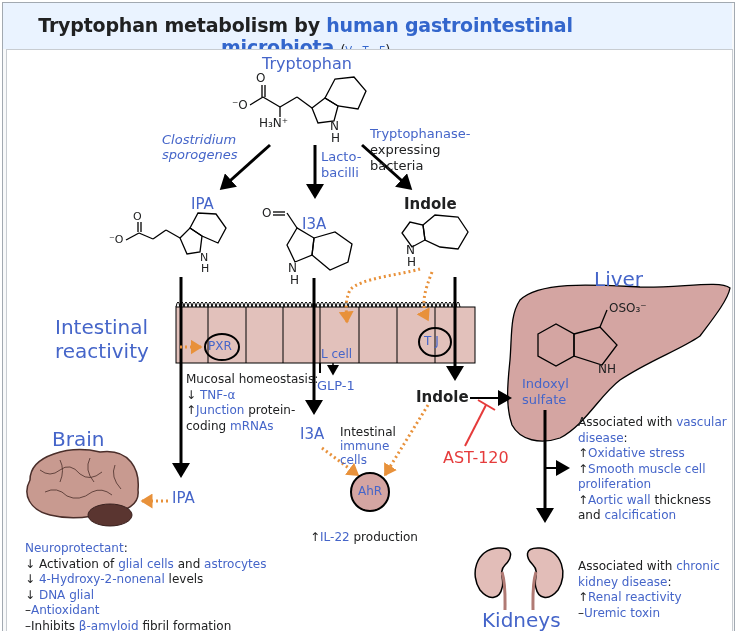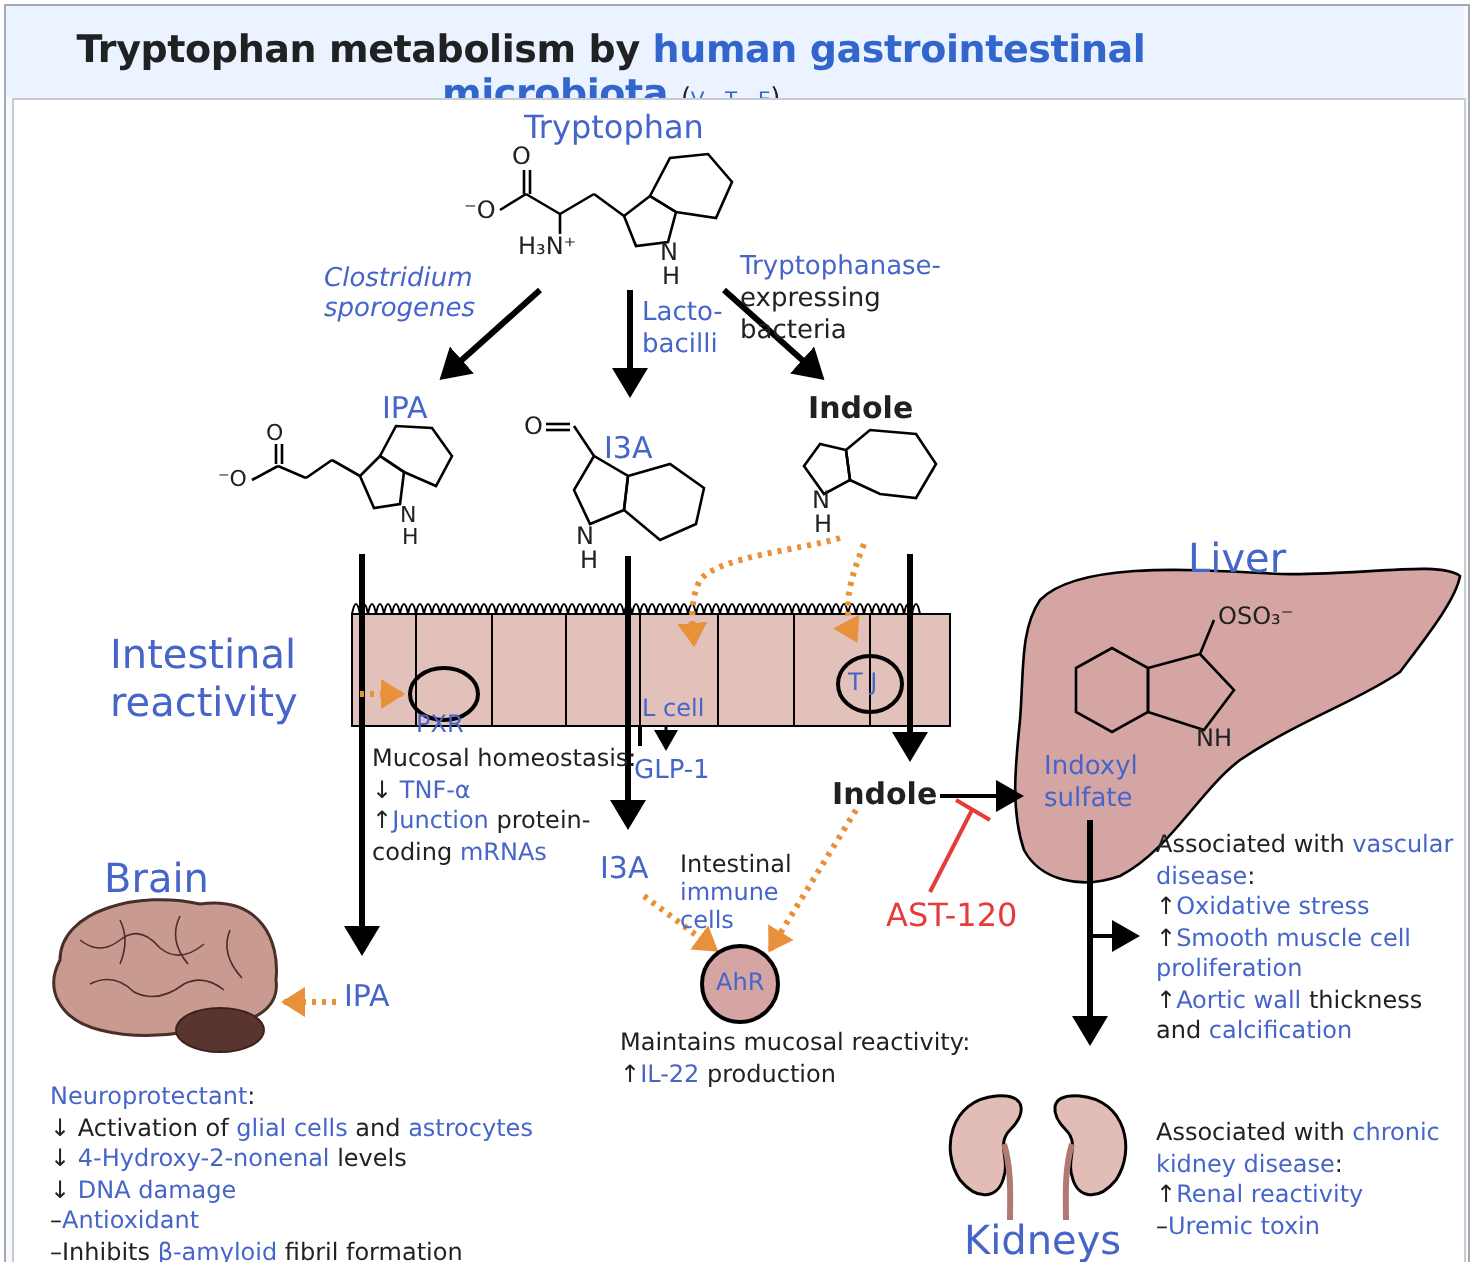--- a/index.html
+++ b/index.html
@@ -173,42 +173,42 @@
 <div class="t blk" style="left:262px;top:207px;font-size:12px;">O</div>
 <div class="t blk" style="left:288px;top:262px;font-size:12px;">N</div>
 <div class="t blk" style="left:290px;top:274px;font-size:12px;">H</div>
 
 <div class="t blk b" style="left:404px;top:196px;font-size:15px;">Indole</div>
 <div class="t blk" style="left:406px;top:244px;font-size:12px;">N</div>
 <div class="t blk" style="left:407px;top:256px;font-size:12px;">H</div>
 
 <div class="t blue center" style="left:55px;top:315px;font-size:20px;line-height:24px;"><span>Intestinal</span><br><span>reactivity</span></div>
 
-<div class="t blue" style="left:208px;top:356px;font-size:12px;">PXR</div>
+<div class="t blue" style="left:208px;top:340px;font-size:12px;">PXR</div>
 <div class="t blue" style="left:424px;top:335px;font-size:12px;">T J</div>
 <div class="t blue" style="left:321px;top:348px;font-size:12px;">L cell</div>
 <div class="t blue" style="left:317px;top:379px;font-size:13px;">GLP-1</div>
 
 <div class="t note" style="left:186px;top:372px;">
   <span>Mucosal homeostasis:</span><br>
   <span>↓</span> <span class="blue">TNF-α</span><br>
   <span>↑</span><span class="blue">Junction</span><span> protein-</span><br>
   <span>coding </span><span class="blue">mRNAs</span>
 </div>
 
 <div class="t blk b" style="left:416px;top:389px;font-size:15px;">Indole</div>
 
 <div class="t blue" style="left:300px;top:426px;font-size:15px;">I3A</div>
 
 <div class="t center" style="left:340px;top:425px;font-size:12px;line-height:14px;"><span class="blk">Intestinal</span><br><span class="blue">immune</span><br><span class="blue">cells</span></div>
 
 <div class="t blue" style="left:358px;top:485px;font-size:12px;">AhR</div>
 
 <div class="t note" style="left:310px;top:514px;">
-  <span>Maintains mucosal reactivity:</span><br>
+  <br>
   <span>↑</span><span class="blue">IL-22</span><span> production</span>
 </div>
 
 <div class="t red" style="left:443px;top:449px;font-size:16px;">AST-120</div>
 
 <div class="t blue" style="left:594px;top:268px;font-size:20px;">Liver</div>
 <div class="t blk" style="left:609px;top:302px;font-size:12px;">OSO₃⁻</div>
 <div class="t blk" style="left:598px;top:363px;font-size:12px;">NH</div>
 <div class="t blue center" style="left:522px;top:376px;font-size:13px;line-height:16px;"><span>Indoxyl</span><br><span>sulfate</span></div>
 
@@ -231,16 +231,16 @@
 
 <div class="t blue" style="left:482px;top:609px;font-size:20px;">Kidneys</div>
 
 <div class="t blue" style="left:52px;top:428px;font-size:20px;">Brain</div>
 <div class="t blue" style="left:172px;top:490px;font-size:15px;">IPA</div>
 
 <div class="t note" style="left:25px;top:541px;">
   <span class="blue">Neuroprotectant</span><span>:</span><br>
   <span>↓</span> <span>Activation of </span><span class="blue">glial cells</span><span> and </span><span class="blue">astrocytes</span><br>
   <span>↓</span> <span class="blue">4-Hydroxy-2-nonenal</span><span> levels</span><br>
-  <span>↓</span> <span class="blue">DNA damage</span><br>
+  <span>↓</span> <span class="blue">DNA glial</span><br>
   <span>–</span><span class="blue">Antioxidant</span><br>
   <span>–</span><span>Inhibits </span><span class="blue">β-amyloid</span><span> fibril formation</span>
 </div>
 
 </body></html>

